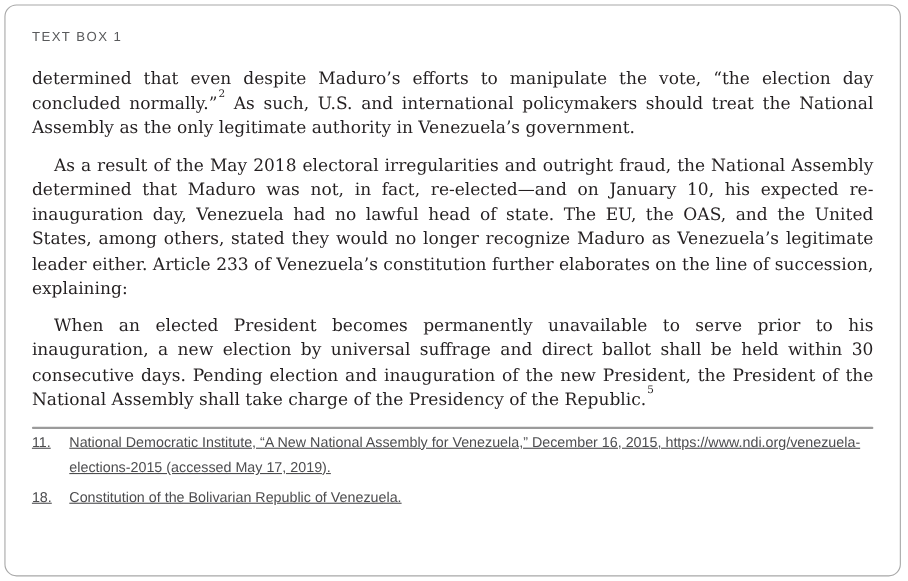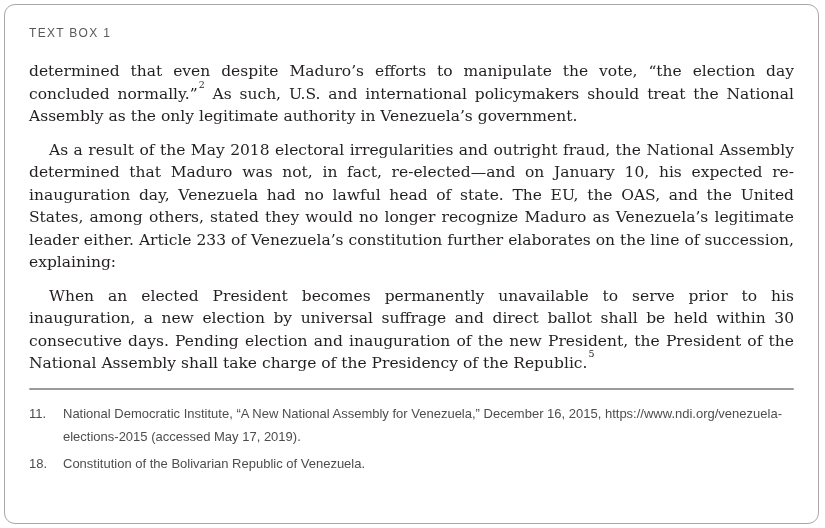--- a/index.html
+++ b/index.html
@@ -48,25 +48,26 @@
     letter-spacing: 0;
     margin-left: 1px;
   }
   .fn-divider {
     height: 2px;
     background: var(--divider);
     margin-top: 13px;
     width: 100%;
   }
   .footnotes {
-    margin-top: 12px;
+    margin-top: 0;
     font-family: "Liberation Sans", sans-serif;
     font-size: 13px;
     line-height: 23.5px;
     color: var(--footnote-text);
+    text-decoration: underline;
   }
   .footnote { display: flex; margin-bottom: 3px; }
   .fn-num { flex: 0 0 34px; }
   .fn-text { flex: 1 1 auto; overflow-wrap: anywhere; }
 </style>
 </head>
 <body>
 
 <div class="frame">
   <div class="label">TEXT BOX 1</div>

